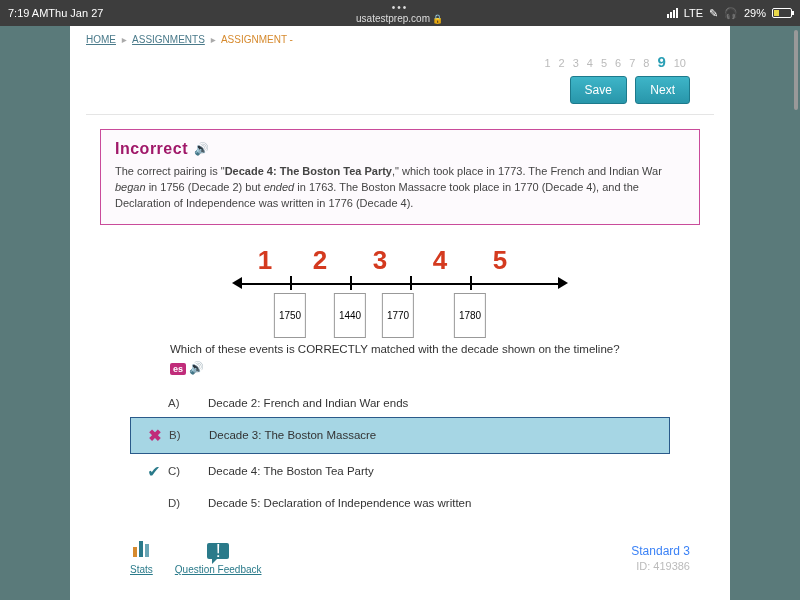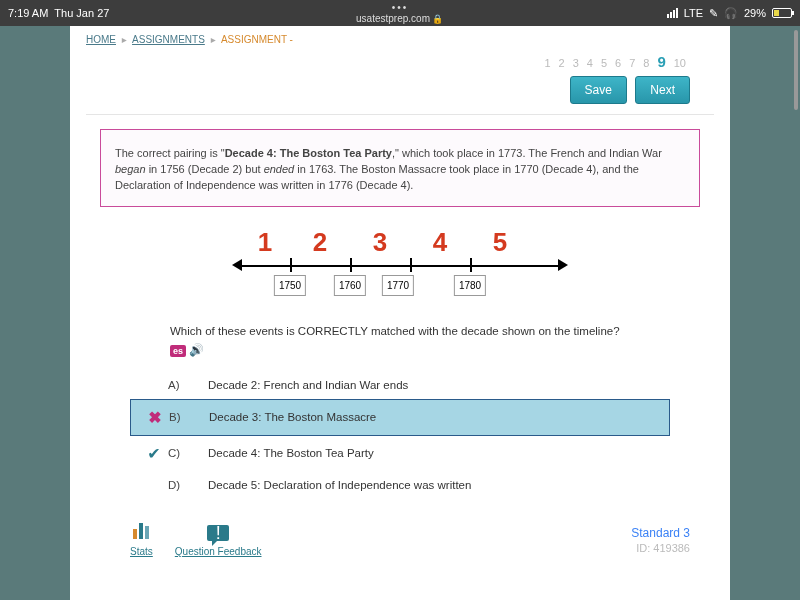--- a/index.html
+++ b/index.html
@@ -14,21 +14,21 @@
   .status-bar {
     background: #3d3d3d;
     color: #fff;
     height: 26px;
     display: flex;
     align-items: center;
     justify-content: space-between;
     padding: 0 8px;
     font-size: 11px;
   }
-  .status-left { display: flex; gap: 6px; }
+  .status-left { display: flex; }
   .status-right { display: flex; gap: 6px; align-items: center; text-align: center; }
   .status-center {
     position: absolute;
     left: 50%;
     transform: translateX(-50%);
     text-align: center;
     font-size: 10px;
     color: #ddd;
     line-height: 1.1;
   }
@@ -146,21 +146,21 @@
     font-weight: 900;
     color: #d43a1f;
     transform: translateX(-50%);
     font-family: Arial Black, Arial, sans-serif;
   }
   .tick-label {
     position: absolute;
     top: 50px;
     font-size: 10px;
     border: 1px solid #999;
-    padding: 4px 4px;
+    padding: 16px 4px;
     transform: translateX(-50%);
     background: #fff;
   }
   .question-area { padding: 0 60px 10px 100px; font-size: 11.5px; color: #333; }
   .q-text { margin-bottom: 6px; }
   .es-badge {
     display: inline-block;
     background: #c02c7a;
     color: #fff;
     font-size: 9px;
@@ -318,32 +318,36 @@
   <div class="pager" id="pager"><span>1</span><span>2</span><span>3</span><span>4</span><span>5</span><span>6</span><span>7</span><span>8</span><span class="current">9</span><span>10</span></div>
 
   <div class="btn-row">
     <span class="btn">Save</span>
     <span class="btn">Next</span>
   </div>
 
   <div class="divider"></div>
 
   <div class="feedback-box">
+    <div class="feedback-title">
+      <span>Incorrect</span>
+      <span class="speaker-icon">🔊</span>
+    </div>
     <div class="feedback-text" id="feedback-text">The correct pairing is "<b>Decade 4: The Boston Tea Party</b>," which took place in 1773. The French and Indian War <i>began</i> in 1756 (Decade 2) but <i>ended</i> in 1763. The Boston Massacre took place in 1770 (Decade 4), and the Declaration of Independence was written in 1776 (Decade 4).</div>
   </div>
 
   <div class="timeline-wrap">
     <div class="arrow-l"></div>
     <div class="timeline-line"></div>
     <div class="arrow-r"></div>
     <div id="timeline-inner">
         <div class="tick" style="left: 50px;"></div>
         <div class="tick-label" style="left: 50px;">1750</div>
         <div class="tick" style="left: 110px;"></div>
-        <div class="tick-label" style="left: 110px;">1760</div>
+        <div class="tick-label" style="left: 110px;">1440</div>
         <div class="tick" style="left: 170px;"></div>
         <div class="tick-label" style="left: 158px;">1770</div>
         <div class="tick" style="left: 230px;"></div>
         <div class="tick-label" style="left: 230px;">1780</div>
         <div class="seg-num" style="left: 25px;">1</div>
         <div class="seg-num" style="left: 80px;">2</div>
         <div class="seg-num" style="left: 140px;">3</div>
         <div class="seg-num" style="left: 200px;">4</div>
         <div class="seg-num" style="left: 260px;">5</div>
       </div>

